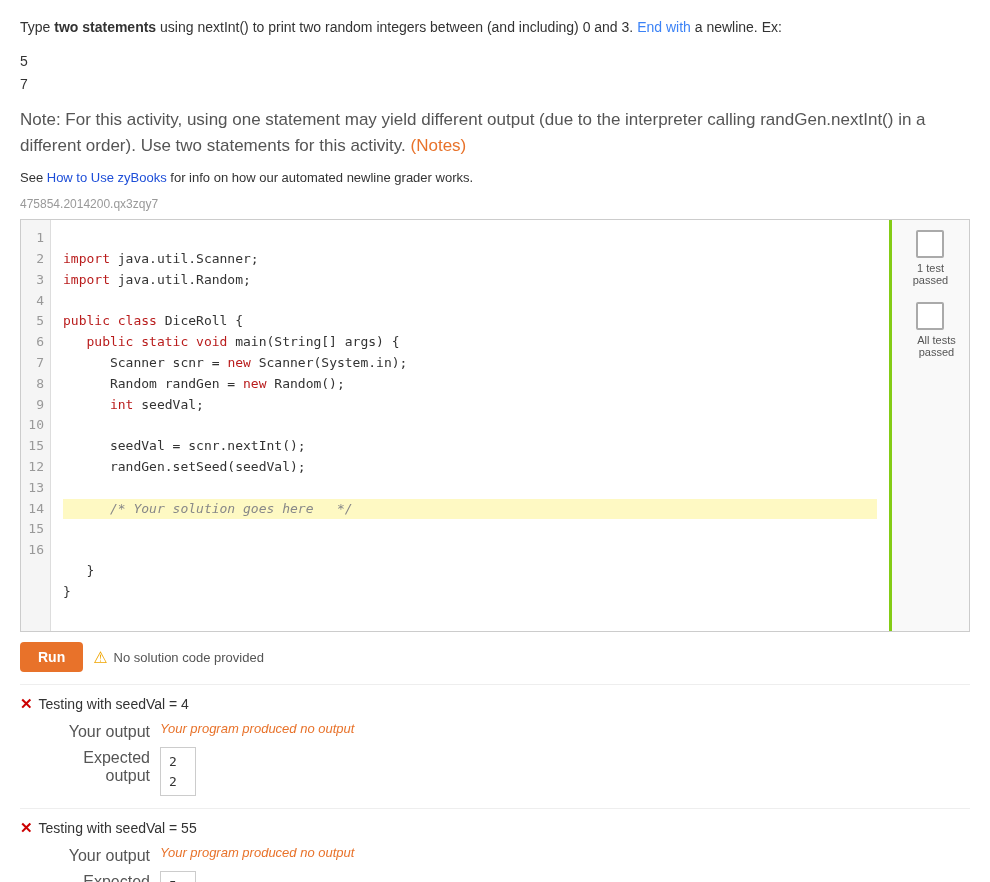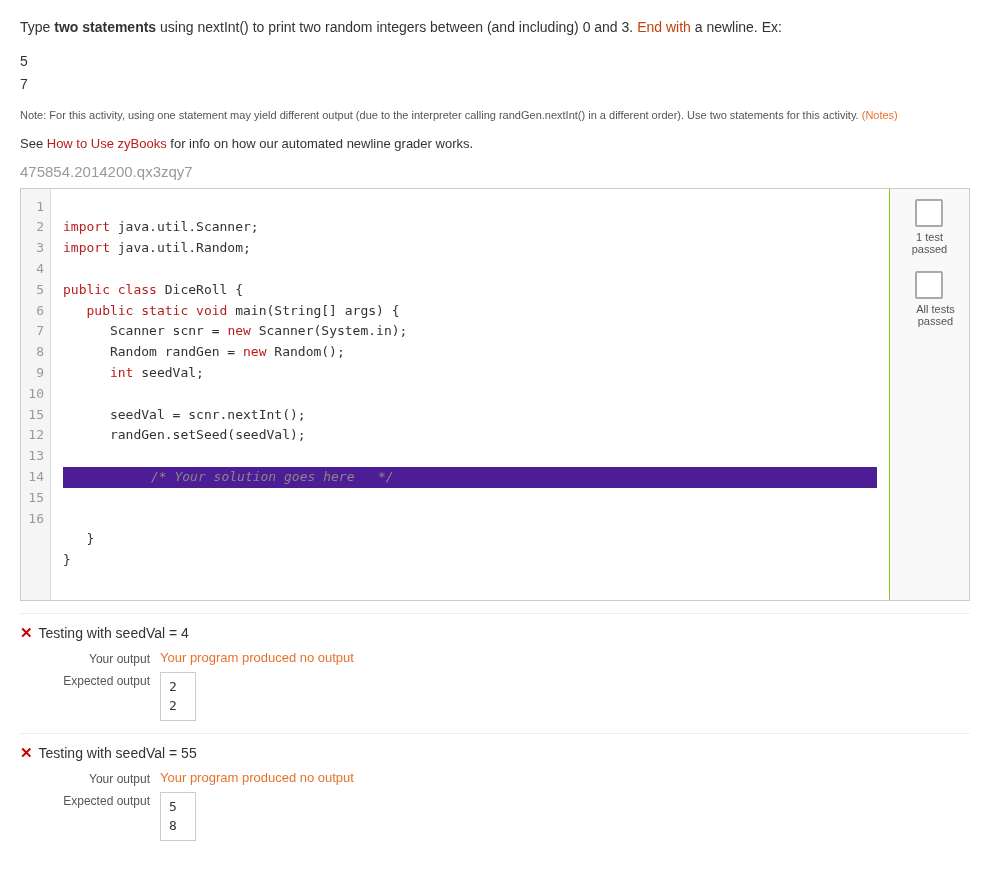--- a/index.html
+++ b/index.html
@@ -13,41 +13,41 @@
     .page {
       padding: 16px 20px;
       max-width: 990px;
     }
     .instructions {
       margin-bottom: 12px;
       line-height: 1.6;
       color: #333;
     }
     .instructions strong { font-weight: bold; text-align: center; }
-    .instructions .highlight { color: #c2410c; }
+    .instructions .highlight { color: #3b82f6; }
     .example-output {
       margin: 10px 0;
       font-size: 14px;
       color: #333;
     }
     .example-output div { line-height: 1.6; }
     .note {
       margin: 12px 0;
-      font-size: 11px;
+      font-size: 17px;
       color: #555;
       line-height: 1.5;
     }
     .note a { color: #e8722a; text-decoration: none; }
     .see-link {
       margin: 12px 0;
       font-size: 13px;
     }
-    .see-link a { color: #b91c1c; text-decoration: none; }
+    .see-link a { color: #1d4ed8; text-decoration: none; }
     .activity-id {
-      font-size: 15px;
+      font-size: 12px;
       color: #999;
       margin-bottom: 6px;
     }
     .editor-container {
       display: flex;
       border: 1px solid #ccc;
       margin: 8px 0;
       background: #fff;
       position: relative;
     }
@@ -71,21 +71,21 @@
       white-space: pre;
       flex: 1;
     }
     .code-line { line-height: 1.6; }
     .code-line.highlighted { background: #f0f0f0; }
     .kw { color: #b91c1c; font-weight: normal; }
     .cm { color: #888; font-style: italic; }
     .side-panel {
       width: 80px;
       background: #f9f9f9;
-      border-left: 1px solid #84cc16;
+      border-left: 3px solid #84cc16;
       display: flex;
       flex-direction: column;
       align-items: center;
       padding: 10px 4px;
       gap: 16px;
     }
     .test-badge {
       display: flex;
       flex-direction: column;
       align-items: center;
@@ -149,29 +149,30 @@
     .test-row {
       display: flex;
       align-items: flex-start;
       margin: 6px 0;
       padding-left: 20px;
     }
     .test-label {
       width: 120px;
       text-align: right;
       color: #555;
-      font-size: 12px;
+      font-size: 16px;
       padding-right: 10px;
       padding-top: 2px;
     }
     .test-value {
       font-size: 13px;
     }
     .no-output {
       color: #e8722a;
+      font-style: italic;
       font-size: 13px;
     }
     .output-box {
       border: 1px solid #ccc;
       padding: 4px 8px;
       font-family: monospace;
       font-size: 13px;
       background: #fff;
       line-height: 1.5;
       min-width: 36px;
@@ -227,39 +228,46 @@
 <span class="code-line"> </span>
 <span class="code-line"><span class="kw">public class</span> DiceRoll {</span>
 <span class="code-line">   <span class="kw">public static void</span> main(String[] args) {</span>
 <span class="code-line">      Scanner scnr = <span class="kw">new</span> Scanner(System.in);</span>
 <span class="code-line">      Random randGen = <span class="kw">new</span> Random();</span>
 <span class="code-line">      <span class="kw">int</span> seedVal;</span>
 <span class="code-line"> </span>
 <span class="code-line">      seedVal = scnr.nextInt();</span>
 <span class="code-line">      randGen.setSeed(seedVal);</span>
 <span class="code-line"> </span>
-<span class="code-line highlighted" style="background:#4c1d95;display:block;padding-left:41px;">      <span class="cm">/* Your solution goes here   */</span></span>
+<span class="code-line highlighted" style="background:#fef9c3;display:block;">      <span class="cm">/* Your solution goes here   */</span></span>
 <span class="code-line"> </span>
 <span class="code-line">   }</span>
 <span class="code-line">}</span>
     </div>
     <div class="side-panel">
       <div class="test-badge">
         <div class="checkbox-icon"></div>
         <span style="white-space:pre-line;">1 test
 passed</span>
       </div>
       <div class="test-badge">
         <div class="checkbox-icon"></div>
         <span style="white-space:pre-line;margin-left:12px;">All tests
 passed</span>
       </div>
     </div>
   </div>
 
+  <div class="run-bar">
+    <button class="run-button">Run</button>
+    <div class="warning-msg">
+      <span class="warning-icon">⚠</span>
+      <span>No solution code provided</span>
+    </div>
+  </div>
 
   <div class="test-section">
     <div class="test-title">
       <span class="x-icon">✕</span>
       <span>Testing with seedVal = 4</span>
     </div>
     <div class="test-row">
       <div class="test-label">Your output</div>
       <div class="test-value no-output">Your program produced no output</div>
     </div>

